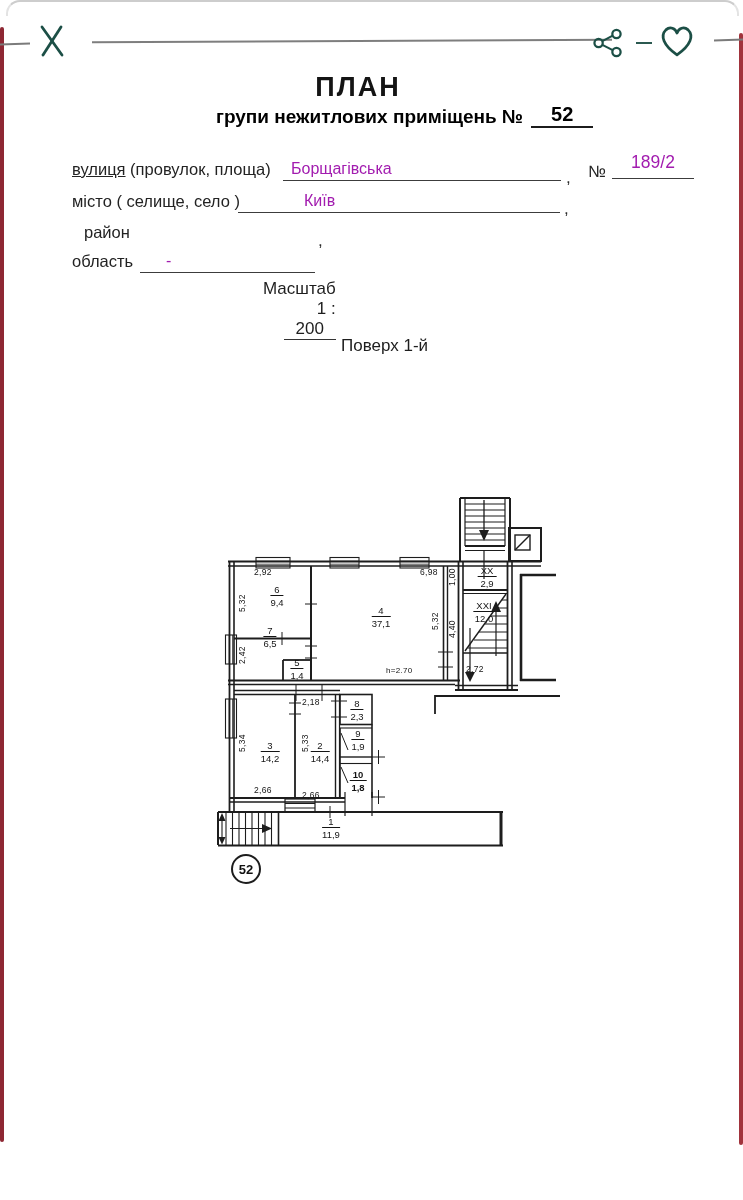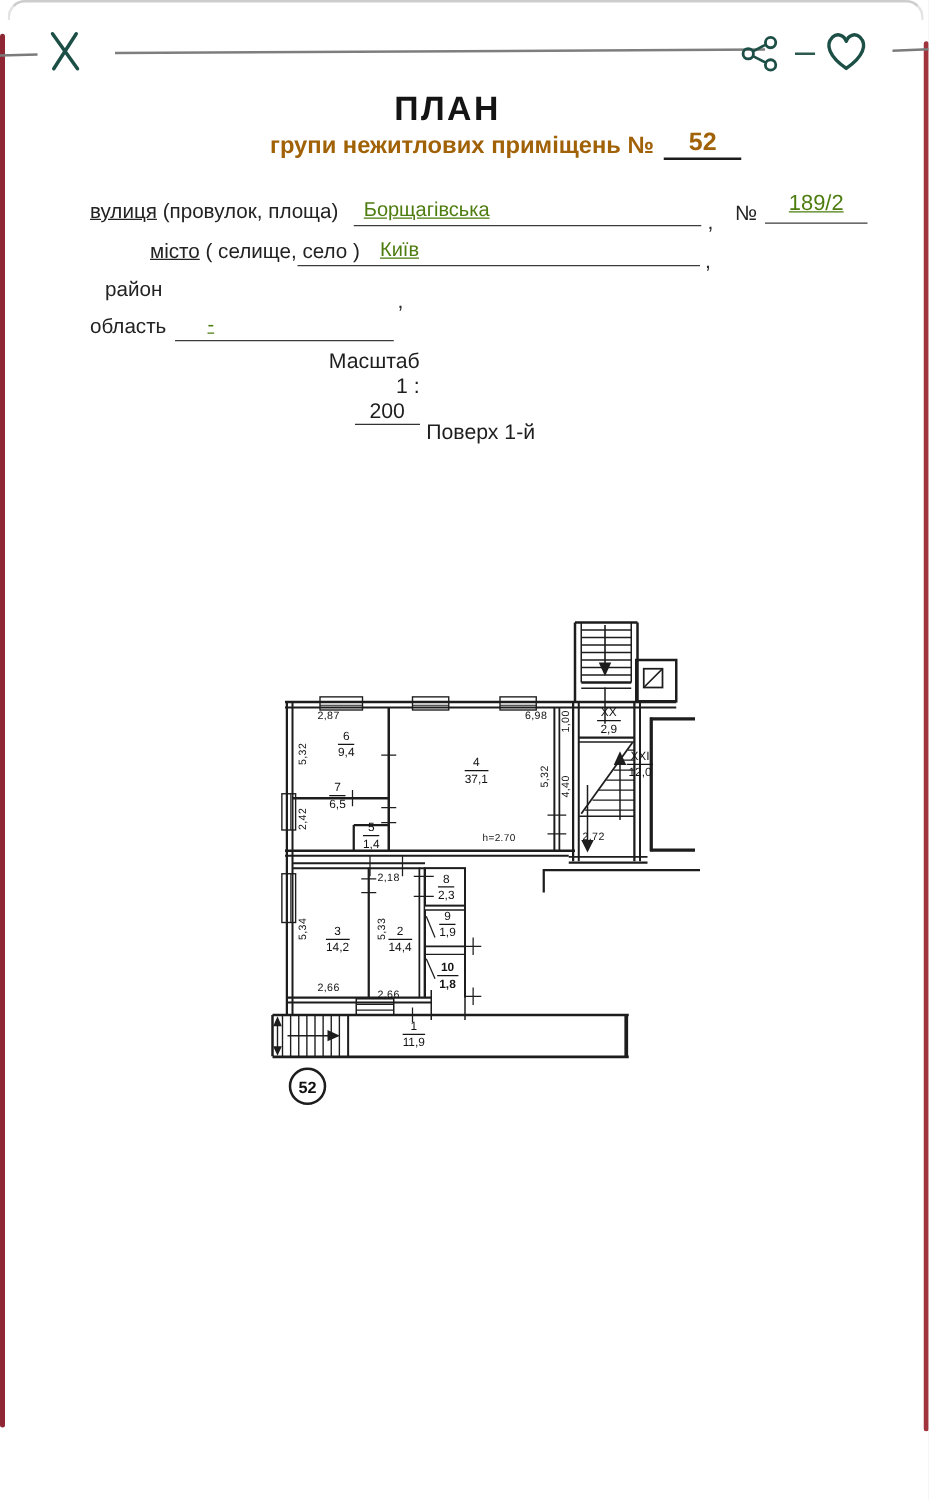--- a/index.html
+++ b/index.html
@@ -13,27 +13,27 @@
   .red-strip.left{left:0;top:27px;height:1115px;background:#8e2733;}
   .red-strip.right{left:739px;top:33px;height:1112px;background:#a1333c;}
   
   .tb-dash{position:absolute;background:#7b7b7b;}
   .tb-line{position:absolute;left:92px;top:40px;width:520px;height:2px;background:#7e7e7e;transform:rotate(-0.3deg);}
   .icon-svg{position:absolute;}
   .icon-svg path,.icon-svg line,.icon-svg circle{stroke:#1c4f46;fill:none;}
   
   .title{position:absolute;left:0;top:72px;width:716px;text-align:center;
          font-size:27px;font-weight:bold;letter-spacing:2px;color:#141414;}
-  .subtitle{position:absolute;left:216px;top:103px;display:flex;align-items:flex-end;color:#a16207;}
+  .subtitle{position:absolute;left:216px;top:103px;display:flex;align-items:flex-end;color:#000000;}
   .subtitle .pre{font-size:19px;font-weight:bold;}
   .subtitle .val{width:62px;text-align:center;border-bottom:2px solid #1c1c1c;
                  font-size:20px;font-weight:bold;margin-left:8px;line-height:23px;}
   .fldlabel{position:absolute;font-size:16.5px;color:#232323;white-space:nowrap;}
   .uline{position:absolute;border-bottom:1.6px solid #3c3c3c;}
-  .uline .val{position:absolute;bottom:2px;left:8px;font-size:16px;white-space:nowrap;color:#4d7c0f;text-decoration:underline;}
+  .uline .val{position:absolute;bottom:2px;left:8px;font-size:16px;white-space:nowrap;color:#a21caf;}
   .comma{position:absolute;font-size:17px;color:#2a2a2a;}
   .scalerow{position:absolute;left:263px;top:279px;font-size:17px;color:#1e1e1e;display:flex;align-items:flex-end;flex-direction:column;}
   .scalerow .ratio{margin-left:13px;}
   .scalerow .rv{display:inline-block;width:52px;text-align:center;border-bottom:1.7px solid #333;margin-left:8px;}
   .floorrow{position:absolute;left:341px;top:336px;font-size:17px;color:#1e1e1e;}
   
   .room{position:absolute;transform:translateX(-50%);text-align:center;font-size:9.5px;
         line-height:10px;color:#141414;white-space:nowrap;}
   .room .rnum{display:block;border-bottom:1px solid #141414;padding:0 3px;}
   .room .rarea{display:block;padding-top:1.5px;}
@@ -81,21 +81,21 @@
   <div class="fldlabel" style="left:72px;top:160px;"><span style="text-decoration:underline;">вулиця</span><span> (провулок, площа)</span></div>
   <div class="uline" style="left:283px;top:150px;width:278px;height:30px;">
     <span class="val">Борщагівська</span>
   </div>
   <span class="comma" style="left:566px;top:168px;">,</span>
   <div class="fldlabel" style="left:588px;top:162px;">№</div>
   <div class="uline" style="left:612px;top:146px;width:82px;height:32px;">
     <span class="val" style="left:0;width:100%;text-align:center;font-size:17.5px;bottom:5px;">189/2</span>
   </div>
 
-  <div class="fldlabel" style="left:72px;top:192px;"><span style="text-decoration:underline;margin-left:48px;">місто</span><span> ( селище, село )</span></div>
+  <div class="fldlabel" style="left:72px;top:192px;"><span style="">місто</span><span> ( селище, село )</span></div>
   <div class="uline" style="left:238px;top:182px;width:322px;height:30px;">
     <span class="val" style="left:66px;">Київ</span>
   </div>
   <span class="comma" style="left:564px;top:199px;">,</span>
 
   <div class="fldlabel" style="left:84px;top:223px;">район</div>
   <span class="comma" style="left:318px;top:231px;">,</span>
 
   <div class="fldlabel" style="left:72px;top:252px;">область</div>
   <div class="uline" style="left:140px;top:242px;width:175px;height:30px;">
@@ -263,21 +263,21 @@
       <span class="rarea">1,4</span>
     </div>
   <div class="room" style="left:381px;top:606px;">
       <span class="rnum">4</span>
       <span class="rarea">37,1</span>
     </div>
   <div class="room" style="left:487px;top:566px;">
       <span class="rnum">XX</span>
       <span class="rarea">2,9</span>
     </div>
-  <div class="room" style="left:484px;top:601px;margin-left:28px;">
+  <div class="room" style="left:484px;top:601px;">
       <span class="rnum">XXI</span>
       <span class="rarea">12,0</span>
     </div>
   <div class="room" style="left:357px;top:699px;">
       <span class="rnum">8</span>
       <span class="rarea">2,3</span>
     </div>
   <div class="room" style="left:358px;top:729px;">
       <span class="rnum">9</span>
       <span class="rarea">1,9</span>
@@ -292,21 +292,21 @@
     </div>
   <div class="room" style="left:320px;top:741px;">
       <span class="rnum">2</span>
       <span class="rarea">14,4</span>
     </div>
   <div class="room" style="left:331px;top:817px;">
       <span class="rnum">1</span>
       <span class="rarea">11,9</span>
     </div>
 
-  <span class="dim" style="left:254px;top:567px;">2,87</span>
+  <span class="dim" style="left:254px;top:567px;">2,92</span>
   <span class="dim v" style="left:237px;top:612px;">5,32</span>
   <span class="dim" style="left:420px;top:567px;">6,98</span>
   <span class="dim v" style="left:237px;top:664px;">2,42</span>
   <span class="dim v" style="left:430px;top:630px;">5,32</span>
   <span class="dim" style="left:386px;top:666px;font-size:8px;">h=2.70</span>
   <span class="dim v" style="left:447px;top:586px;">1,00</span>
   <span class="dim v" style="left:447px;top:638px;">4,40</span>
   <span class="dim" style="left:466px;top:664px;">2,72</span>
   <span class="dim" style="left:302px;top:697px;">2,18</span>
   <span class="dim v" style="left:300px;top:752px;">5,33</span>

